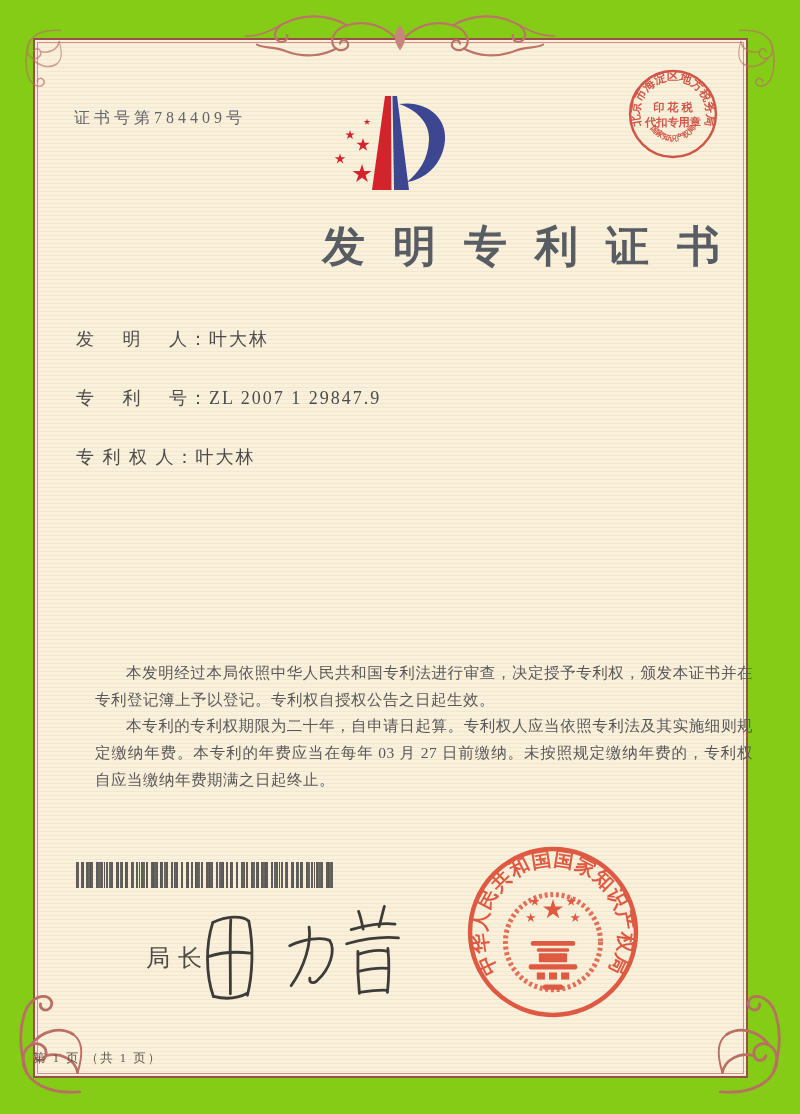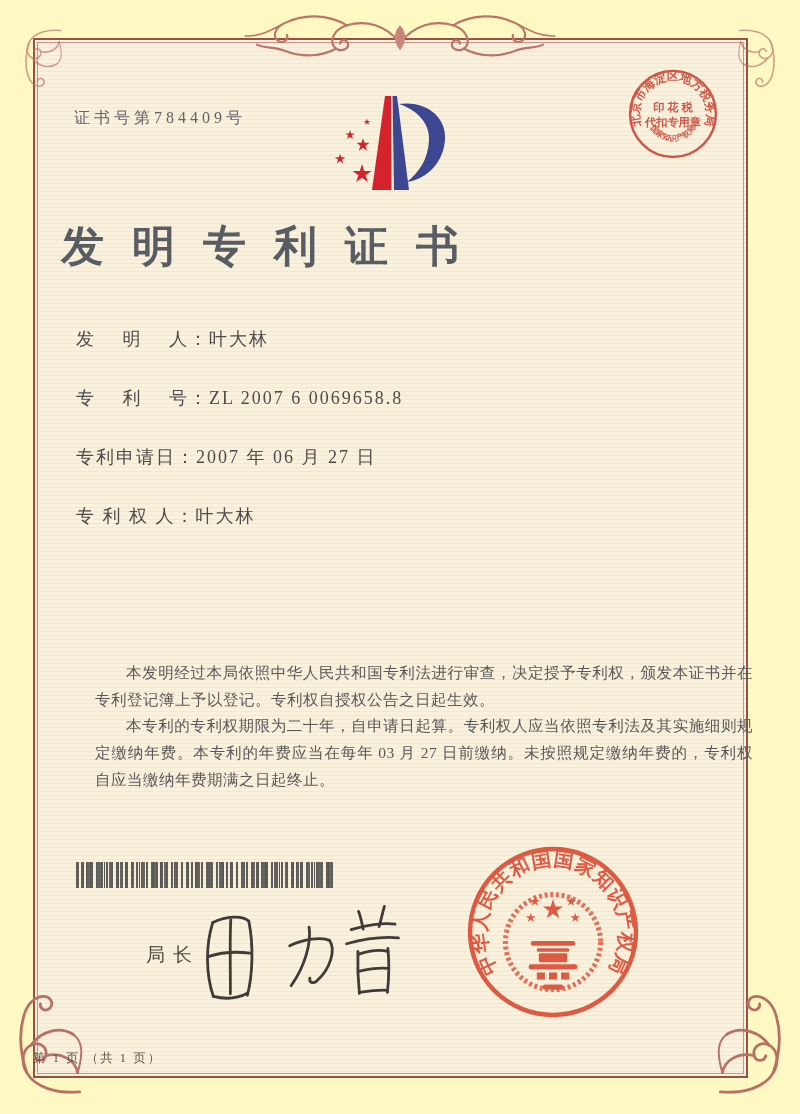--- a/index.html
+++ b/index.html
@@ -1,39 +1,39 @@
 <!DOCTYPE html>
 <html><head>
 <meta charset="utf-8">
 <style>
   html,body{margin:0;padding:0;background:#f4f4f2;}
-  .page{position:relative;width:800px;height:1114px;background:#fef9c3;overflow:hidden;
+  .page{position:relative;width:800px;height:1114px;background:#84cc16;overflow:hidden;
         font-family:"Liberation Serif",serif;}
   
   .frame{position:absolute;left:33px;top:38px;width:715px;height:1040px;box-sizing:border-box;
          border:2px solid #9a5048;
          background-color:#faf1dc;
          background-image:repeating-linear-gradient(0deg,rgba(198,156,96,0.12) 0 1px,transparent 1px 4px);}
   .frame::after{content:"";position:absolute;inset:2px;border:1px solid #c9938a;pointer-events:none;}
   .cert-no{position:absolute;left:74px;top:108px;font-size:16px;letter-spacing:4px;color:#63636a;}
   .logo{position:absolute;left:325px;top:82px;width:135px;height:118px;}
   .tax-stamp{position:absolute;left:627px;top:68px;width:92px;height:92px;opacity:.92;}
-  .title{position:absolute;left:33px;top:218px;width:715px;text-align:left;
+  .title{position:absolute;left:33px;top:218px;width:715px;text-align:right;
          font-size:43px;font-weight:600;color:#585d63;letter-spacing:28px;text-indent:28px;}
   .rows{position:absolute;left:76px;top:326px;width:620px;}
   .row{height:26px;line-height:26px;margin-bottom:33px;font-size:18px;color:#4c4c4c;letter-spacing:2px;}
   .paras{position:absolute;left:75px;top:660px;width:658px;margin-left:20px;}
   .paras p{margin:0;font-size:15.5px;line-height:1.72;color:#585858;text-align:justify;text-indent:2em;letter-spacing:0.5px;}
   .barcode{position:absolute;left:76px;top:862px;width:258px;height:26px;
      background-image:
        repeating-linear-gradient(90deg,#454545 0 2px,transparent 2px 5px),
        repeating-linear-gradient(90deg,#3a3a3a 0 1px,transparent 1px 7px),
        repeating-linear-gradient(90deg,#505050 0 3px,transparent 3px 11px);
      opacity:.85;}
-  .signer-label{position:absolute;left:146px;top:942px;font-size:19px;color:#4e4a44;letter-spacing:8px;}
+  .signer-label{position:absolute;left:146px;top:942px;font-size:24px;color:#4e4a44;letter-spacing:8px;}
   .signature{position:absolute;left:192px;top:900px;width:210px;height:108px;transform:rotate(-2deg);}
   .office-seal{position:absolute;left:466px;top:845px;width:174px;height:174px;opacity:.9;}
   .seal-date{position:absolute;left:487px;top:1006px;font-size:17.5px;color:#4c463f;letter-spacing:2px;}
   .footer{position:absolute;left:33px;top:1050px;width:715px;
           font-size:12.5px;color:#5d544a;letter-spacing:2px;}
   .flourish{position:absolute;pointer-events:none;}
   .fl-bl{left:14px;top:990px;width:106px;height:106px;}
   .fl-br{left:680px;top:990px;width:106px;height:106px;transform:scaleX(-1);}
   .fl-tl{left:22px;top:28px;width:62px;height:62px;transform:scaleY(-1);opacity:.65;}
   .fl-tr{left:716px;top:28px;width:62px;height:62px;transform:scale(-1,-1);opacity:.65;}
@@ -111,22 +111,21 @@
       <textPath href="#arc-bot-s" startOffset="50%" text-anchor="middle">国家知识产权局</textPath>
     </text>
     <text x="45" y="42" font-size="11" fill="#cd4a3c" text-anchor="middle" font-weight="bold">印 花 税</text>
     <text x="45" y="57" font-size="11" fill="#cd4a3c" text-anchor="middle" font-weight="bold">代扣专用章</text>
   </svg>
 
   <div class="title">发明专利证书</div>
 
   <div class="rows">
     <div class="row">发　 明　 人：叶大林</div>
-    <div class="row">专　 利　 号：ZL 2007 6 0069658.8</div>
-    <div class="row">专利申请日：2007 年 06 月 27 日</div>
+    <div class="row">专　 利　 号：ZL 2007 1 29847.9</div>
     <div class="row">专 利 权 人：叶大林</div>
   </div>
 
   <div class="paras">
     <p>本发明经过本局依照中华人民共和国专利法进行审查，决定授予专利权，颁发本证书并在专利登记簿上予以登记。专利权自授权公告之日起生效。</p>
     <p>本专利的专利权期限为二十年，自申请日起算。专利权人应当依照专利法及其实施细则规定缴纳年费。本专利的年费应当在每年 03 月 27 日前缴纳。未按照规定缴纳年费的，专利权自应当缴纳年费期满之日起终止。</p>
   </div>
 
   <div class="barcode"></div>
 

